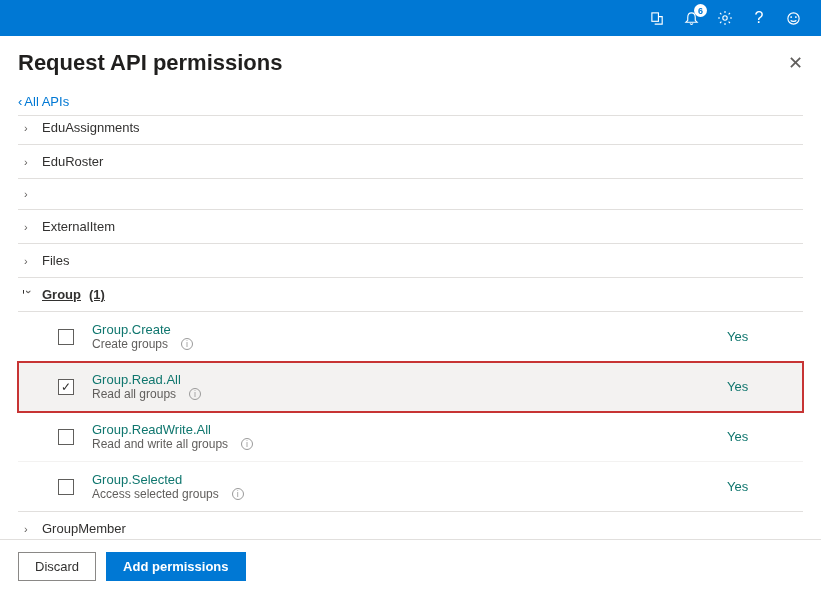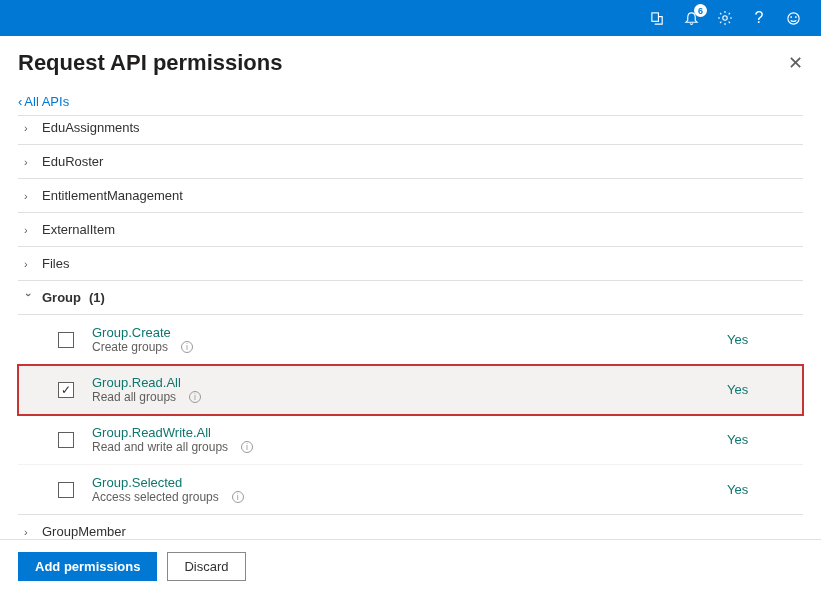--- a/index.html
+++ b/index.html
@@ -43,21 +43,21 @@
   .list { border-top:1px solid #e1dfdd; margin: 2px 18px 0 18px; }
   .cat-row {
     display:flex; align-items:center; gap:8px;
     padding: 9px 6px;
     border-bottom:1px solid #e1dfdd;
     font-size:13px;
     cursor:pointer;
   }
   .cat-row.top-cut { border-top:none; padding-top:4px; color:#323130; }
   .chev { font-size:11px; color:#605e5c; display:inline-block; width:10px;}
-  .cat-expanded { font-weight:600; }
+  .cat-expanded { font-weight:600;text-decoration:underline; }
   .perm-table { border-bottom:1px solid #e1dfdd; }
   .perm-row {
     display:flex; align-items:center;
     padding: 10px 6px 10px 40px;
     border-bottom:1px solid #f3f2f1;
   }
   .perm-row:last-child { border-bottom:none; }
   .perm-row.highlight {
     background:#f3f2f1;
     outline:2px solid #c73434;
@@ -150,21 +150,20 @@
     <span>EduAssignments</span>
   </div>
 
   <div id="collapsed-slot">
       <div class="cat-row">
         <span class="chev">›</span>
         <span>EduRoster</span>
       </div>
       <div class="cat-row">
         <span class="chev">›</span>
-        <span>EntitlementManagement</span>
       </div>
       <div class="cat-row">
         <span class="chev">›</span>
         <span>ExternalItem</span>
       </div>
       <div class="cat-row">
         <span class="chev">›</span>
         <span>Files</span>
       </div>
     </div>
@@ -224,18 +223,18 @@
 
   <div class="cat-row">
     <span class="chev">›</span>
     <span>GroupMember</span>
   </div>
 
 </div>
 
 
 <div class="footer">
+  <button class="btn">Discard</button>
   <button class="btn primary">Add permissions</button>
-  <button class="btn">Discard</button>
 </div>
 
 
 
 
 </body></html>

